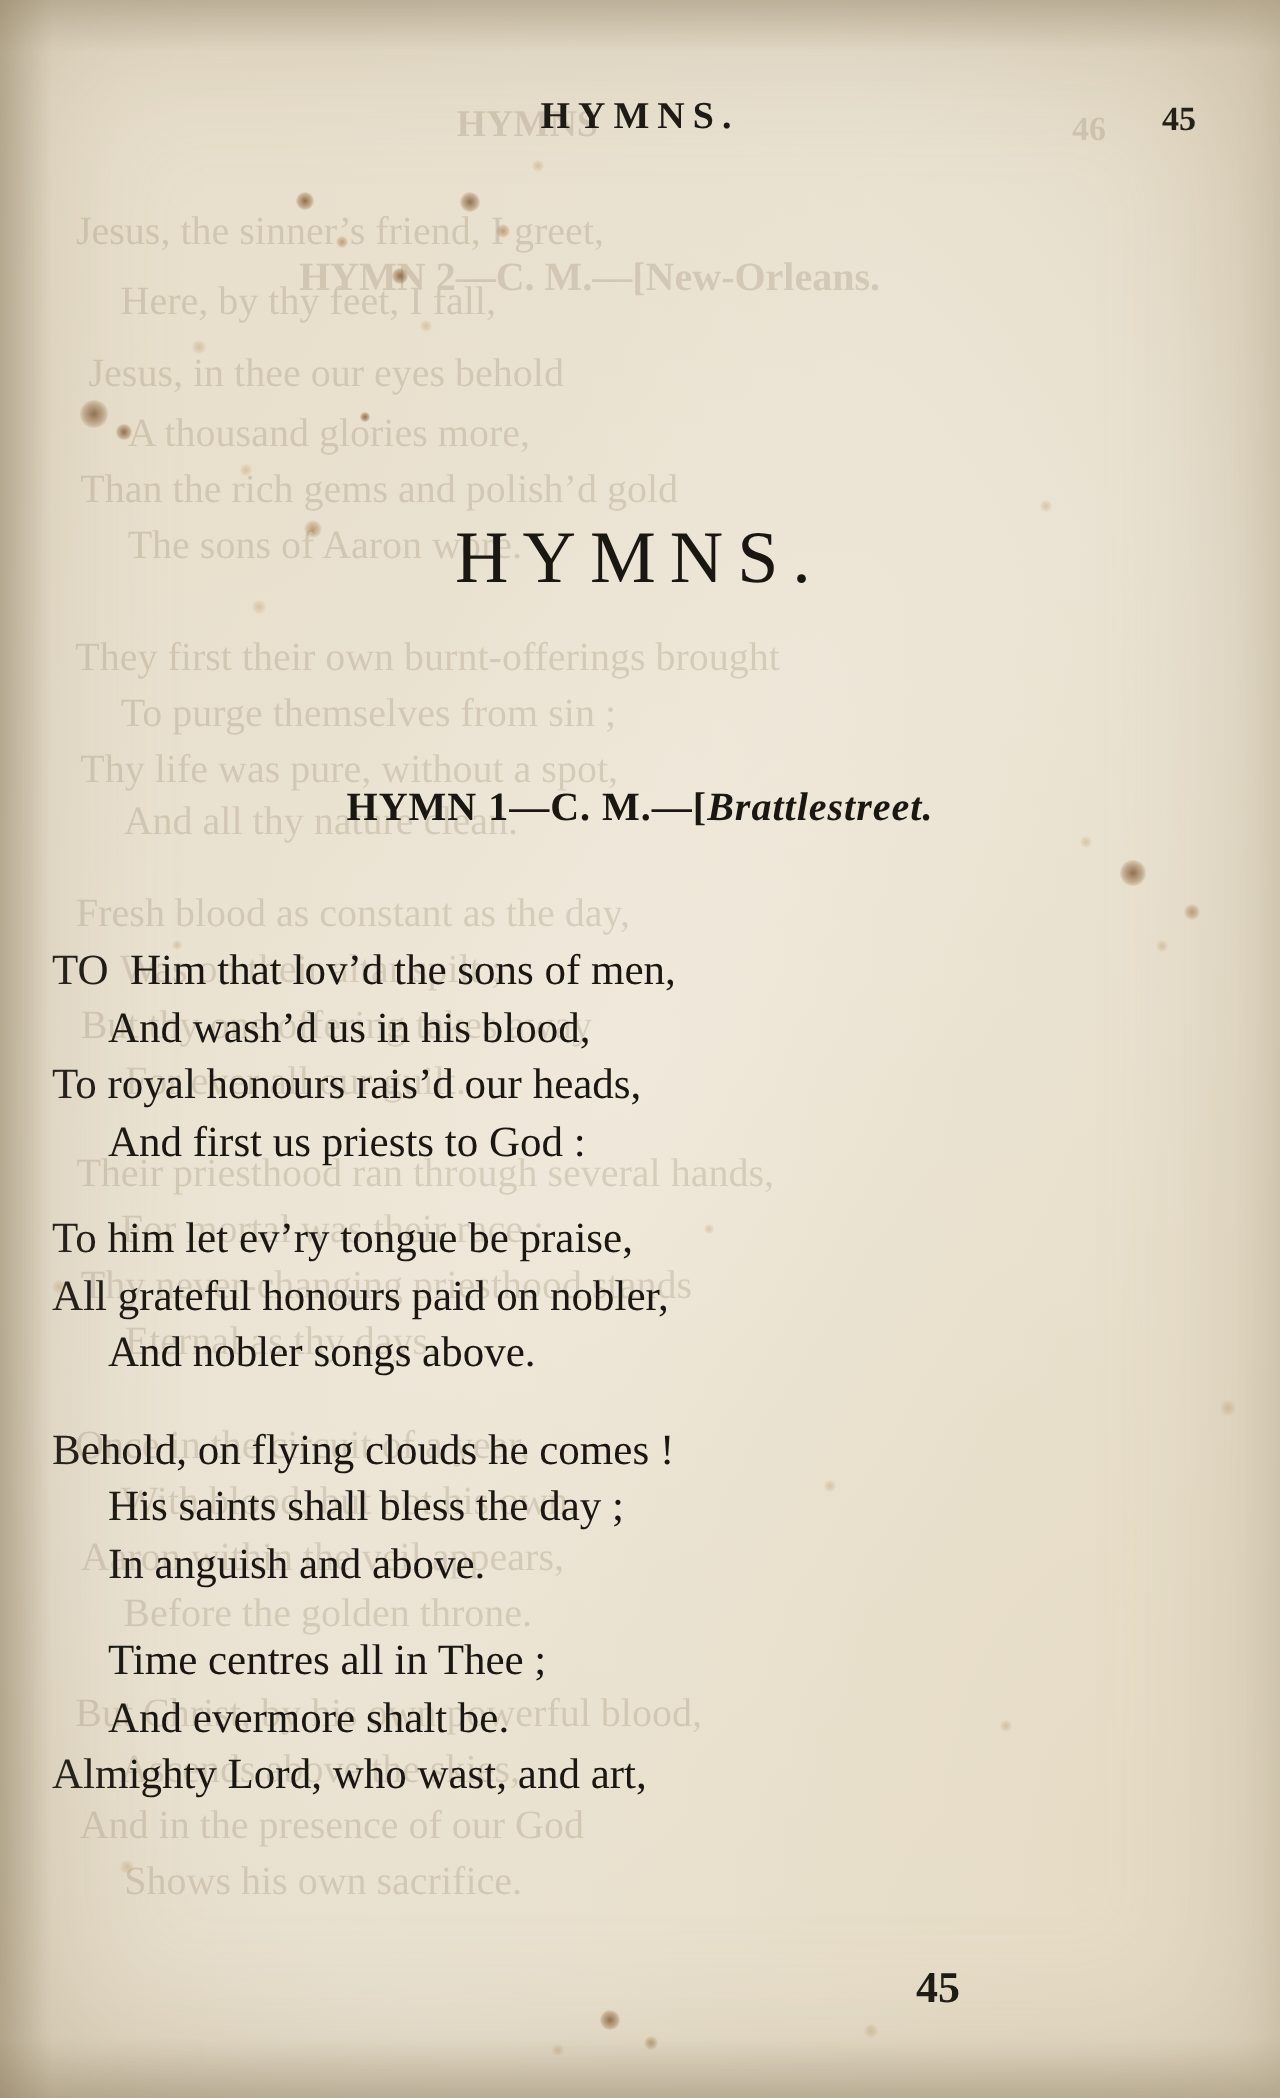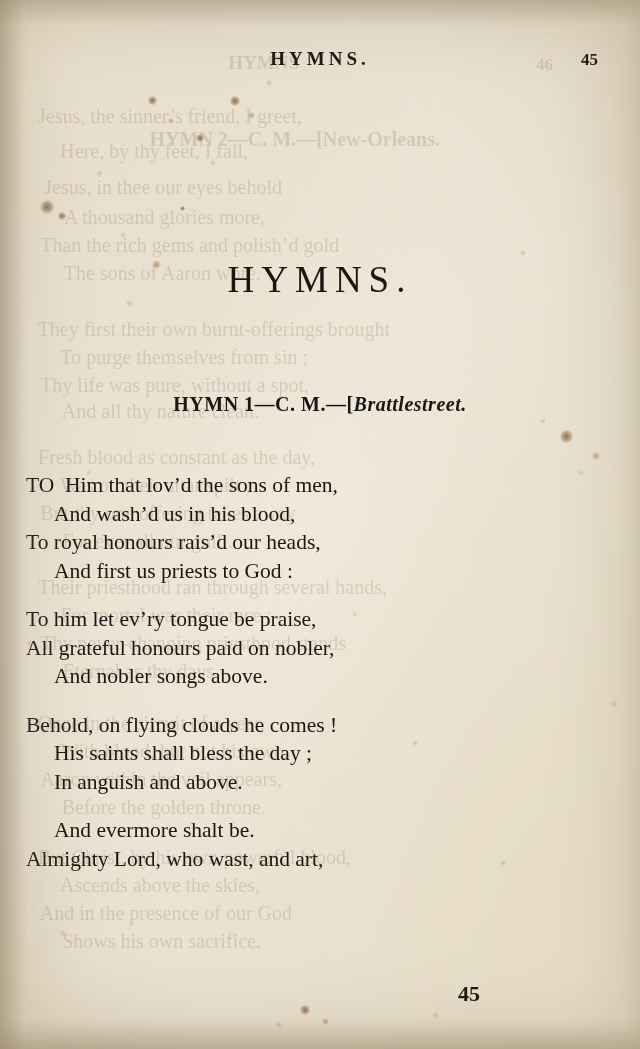--- a/index.html
+++ b/index.html
@@ -216,20 +216,21 @@
         <div class="line">To him let ev’ry tongue be praise,</div>
         <div class="line">All grateful honours paid on nobler,</div>
         <div class="line indent">And nobler songs above.</div>
       </div>
       <div class="stanza">
         <div class="line">Behold, on flying clouds he comes !</div>
         <div class="line indent">His saints shall bless the day ;</div>
         <div class="line indent">In anguish and above.</div>
       </div>
       <div class="stanza">
+        <div class="line indent">Time centres all in Thee ;</div>
         <div class="line indent">And evermore shalt be.</div>
         <div class="line">Almighty Lord, who wast, and art,</div>
       </div>
     </div>
 
   <div class="page-num-bottom">45</div>
 </div>
 
 <div id="foxing-layer">
     <div class="spot dark" style="left: 40px; top: 200px; width: 14px; height: 14px;"></div>

